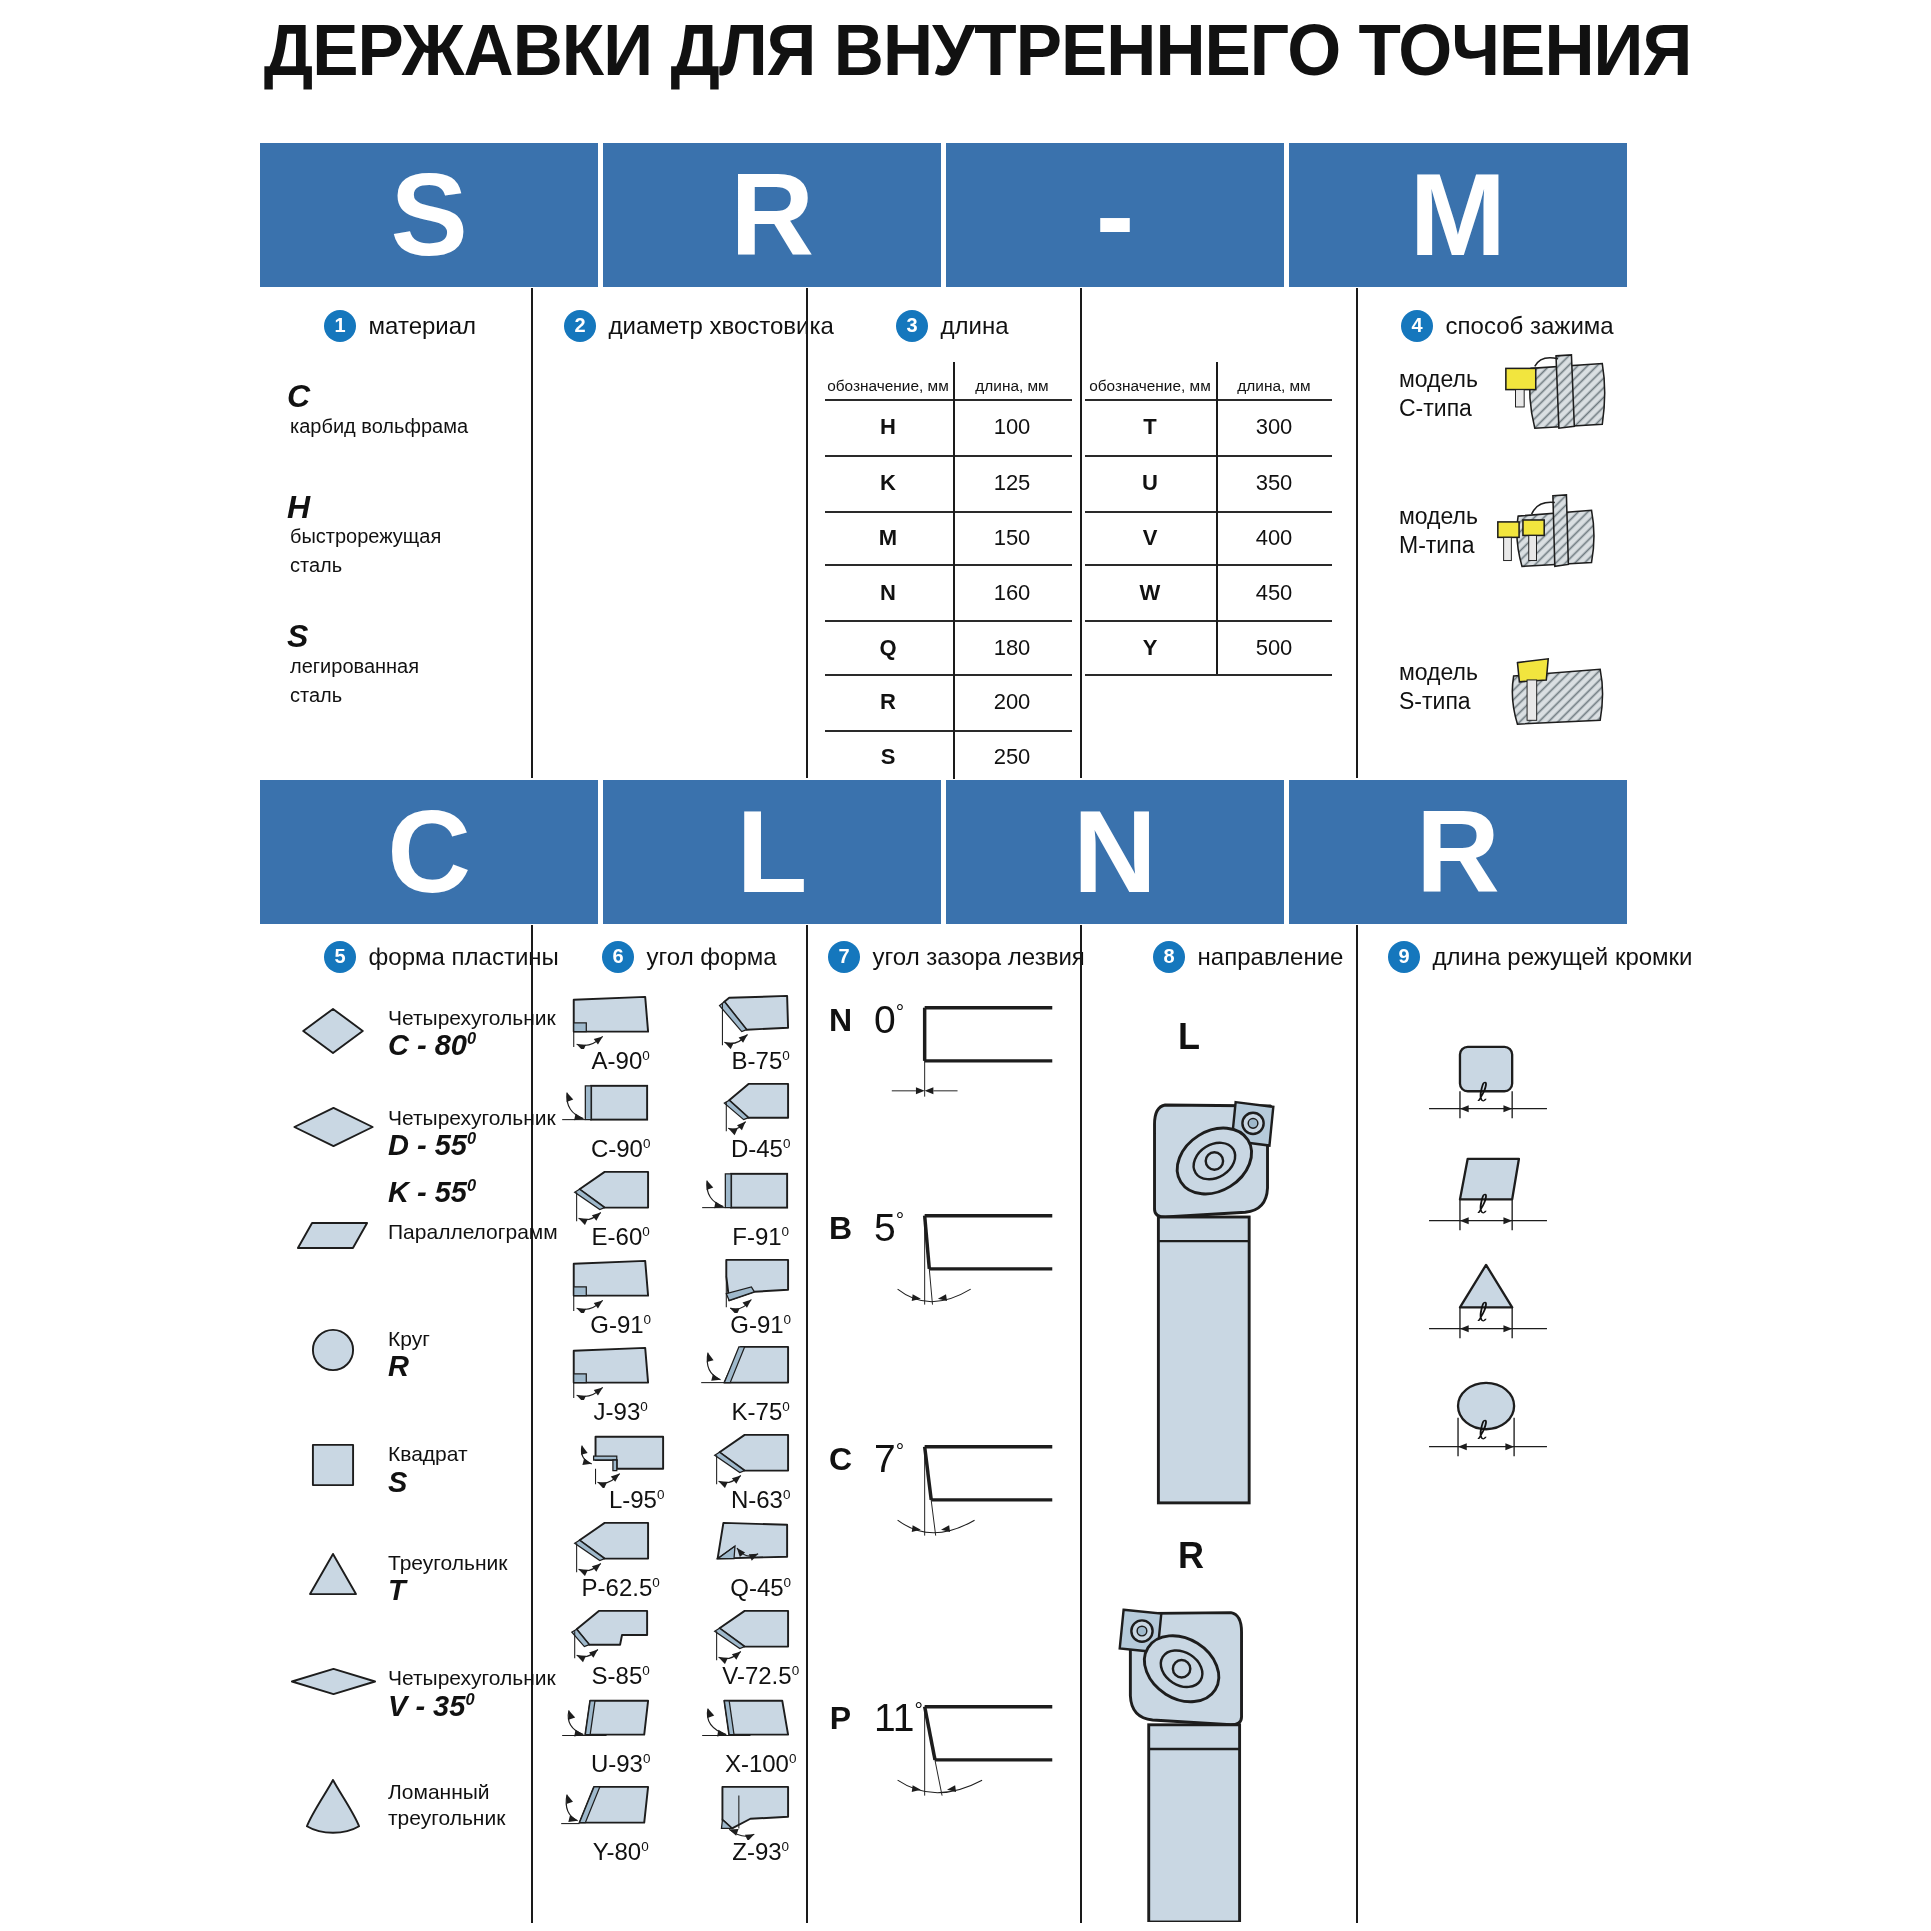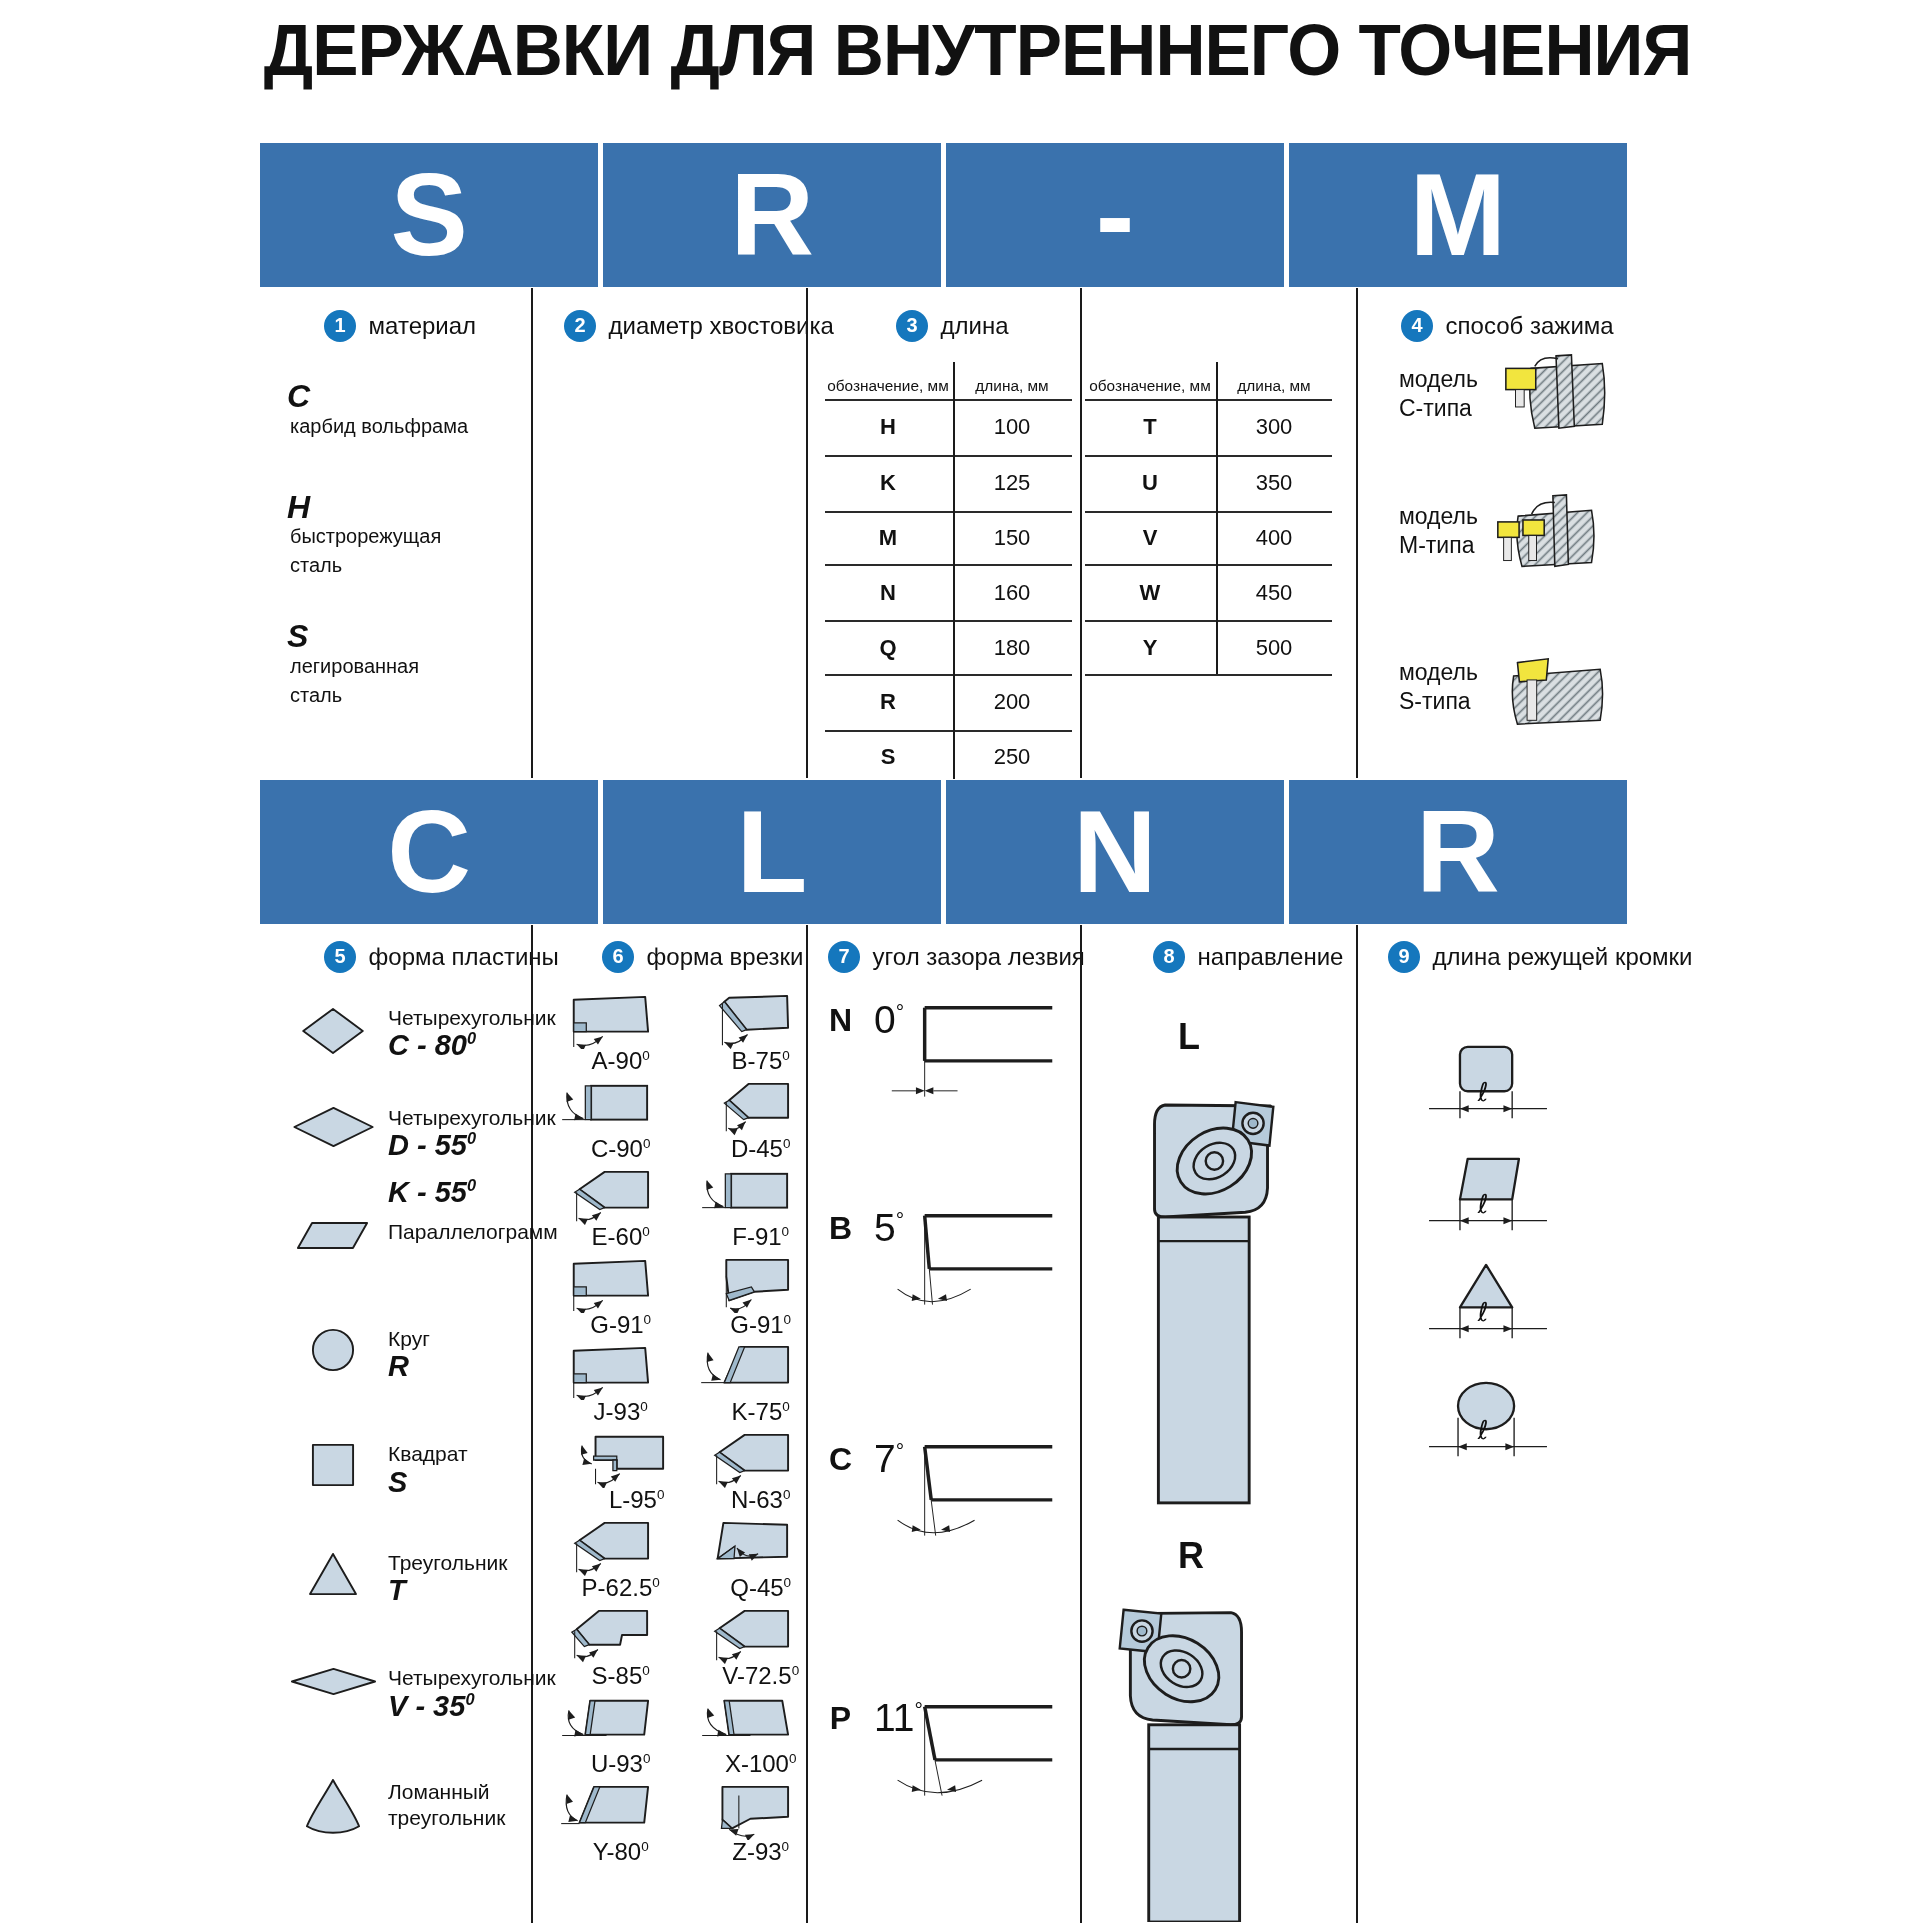--- a/index.html
+++ b/index.html
@@ -85,21 +85,21 @@
     <span class="badge">4</span>
     <span class="sec-label">способ зажима</span>
   </div>
 
   <div class="sec-head" style="left:324px;top:940px">
     <span class="badge">5</span>
     <span class="sec-label">форма пластины</span>
   </div>
   <div class="sec-head" style="left:602px;top:940px">
     <span class="badge">6</span>
-    <span class="sec-label">форма врезки</span>
+    <span class="sec-label">угол форма</span>
   </div>
   <div class="sec-head" style="left:828px;top:940px">
     <span class="badge">7</span>
     <span class="sec-label">угол зазора лезвия</span>
   </div>
   <div class="sec-head" style="left:1153px;top:940px">
     <span class="badge">8</span>
     <span class="sec-label">направление</span>
   </div>
   <div class="sec-head" style="left:1388px;top:940px">

